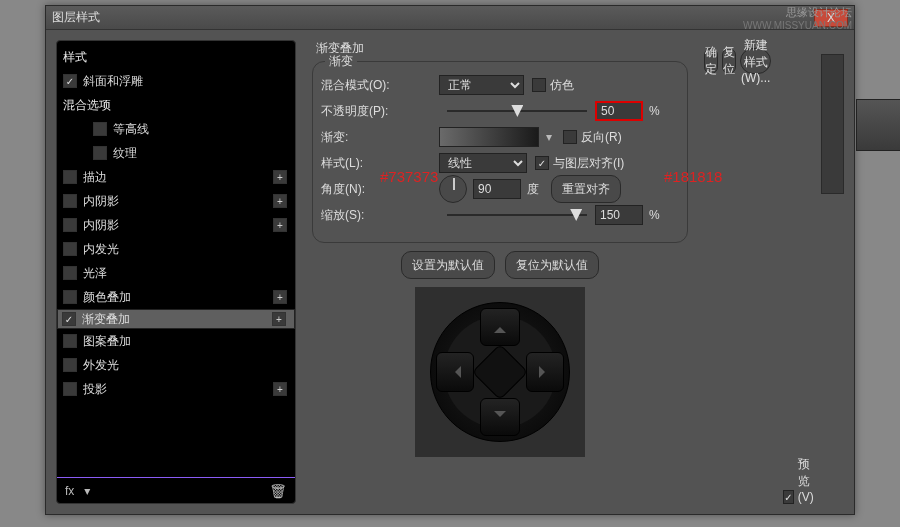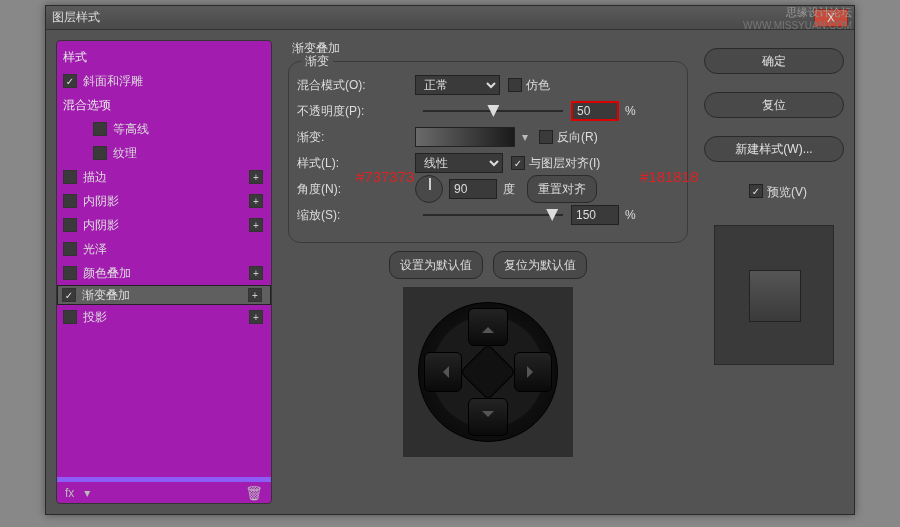--- a/index.html
+++ b/index.html
@@ -4,30 +4,30 @@
 <style>
 * { margin: 0; padding: 0; box-sizing: border-box; font-family: "Microsoft YaHei", sans-serif; }
 body { background: #888; width: 900px; height: 527px; position: relative; }
 .watermark { position: absolute; top: 5px; right: 48px; color: #999; font-size: 11px; z-index: 100; }
 .wm2 { position: absolute; top: 20px; right: 48px; color: #777; font-size: 10px; z-index: 100; }
 .window { position: absolute; left: 45px; top: 5px; width: 810px; height: 510px; background: #535353; border: 1px solid #2a2a2a; box-shadow: 0 0 8px rgba(0,0,0,0.4); }
 .titlebar { height: 24px; background: linear-gradient(#5a5a5a,#4a4a4a); display: flex; align-items: center; justify-content: space-between; padding: 0 6px; border-bottom: 1px solid #333; }
 .titlebar span { color: #ddd; font-size: 12px; }
 .close-btn { width: 34px; height: 18px; background: #c74a3a; border: 1px solid #8a2a1a; color: #fff; font-size: 11px; display: flex; align-items: center; justify-content: center; cursor: pointer; }
 .body { padding: 10px; display: flex; height: calc(100% - 24px); gap: 10px; }
-.left-panel { width: 216px; background: #a21caf; border: 1px solid #333; border-radius: 4px; display: flex; flex-direction: column; }
+.left-panel { width: 240px; background: #000000; border: 1px solid #333; border-radius: 4px; display: flex; flex-direction: column; }
 .left-list { flex: 1; overflow: hidden; padding: 4px 0; }
 .row { display: flex; align-items: center; height: 24px; padding: 0 6px; color: #ddd; font-size: 12px; cursor: pointer; position: relative; }
 .row.head { color: #e8e8e8; cursor: default; }
 .row.sub { padding-left: 36px; }
 .row.sel { background: #5f5f5f; }
 .cb { width: 14px; height: 14px; border: 1px solid #333; background: #3a3a3a; margin-right: 6px; display: inline-flex; align-items: center; justify-content: center; }
 .cb.checked::after { content: "✓"; color: #e0e0e0; font-size: 10px; }
 .plus { position: absolute; right: 8px; width: 14px; height: 14px; border: 1px solid #333; background: #3a3a3a; color: #ccc; font-size: 10px; display: flex; align-items: center; justify-content: center; }
-.left-footer { height: 26px; border-top: 5px solid #8b5cf6; display: flex; align-items: center; padding: 0 8px; color: #bbb; font-size: 12px; gap: 6px; }
+.left-footer { height: 26px; border-top: 1px solid #8b5cf6; display: flex; align-items: center; padding: 0 8px; color: #bbb; font-size: 12px; gap: 6px; }
 .left-footer .spacer { flex: 1; }
 .center { flex: 1; position: relative; }
 .section-label { color: #ddd; font-size: 12px; padding-left: 10px; margin-bottom: 4px; }
 .fieldset { border: 1px solid #3a3a3a; border-radius: 12px; margin: 0 6px 8px 6px; padding: 10px 8px 14px 8px; position: relative; }
 .legend { position: absolute; top: -9px; left: 12px; background: #535353; color: #ddd; font-size: 12px; padding: 0 4px; }
 .frow { display: flex; align-items: center; height: 26px; color: #ddd; font-size: 12px; }
 .flabel { width: 118px; text-align: left; padding-right: 6px; }
 .sel { background: #3a3a3a; border: 1px solid #222; color: #ddd; height: 20px; font-size: 12px; padding: 0 4px; }
 .cbx { width: 14px; height: 14px; border: 1px solid #222; background: #3a3a3a; margin: 0 4px 0 8px; display: inline-flex; align-items: center; justify-content: center; }
 .cbx.checked::after { content: "✓"; color: #e0e0e0; font-size: 10px; }
@@ -49,23 +49,23 @@
 .arm.up { left: 50px; top: 6px; width: 40px; height: 38px; }
 .arm.down { left: 50px; bottom: 6px; width: 40px; height: 38px; }
 .arm.left { left: 6px; top: 50px; width: 38px; height: 40px; }
 .arm.right { right: 6px; top: 50px; width: 38px; height: 40px; }
 .tri { width: 0; height: 0; border: 6px solid transparent; }
 .tri.u { border-bottom-color: #555; }
 .tri.d { border-top-color: #555; }
 .tri.l { border-right-color: #555; }
 .tri.r { border-left-color: #555; }
 .center-dpad { position: absolute; left: 50px; top: 50px; width: 40px; height: 40px; background: #111; border-radius: 6px; transform: rotate(45deg); border: 1px solid #000; }
-.right-panel { width: 140px; display: flex; flex-direction: column; gap: 18px; padding-top: 8px; }
+.right-panel { width: 140px; display: flex; gap: 4px; padding-top: 8px; }
 .btn { height: 26px; border-radius: 13px; border: 1px solid #2a2a2a; background: #494949; color: #e0e0e0; font-size: 12px; cursor: pointer; display: flex; align-items: center; justify-content: center; }
-.preview-check { display: flex; align-items: flex-start; color: #ddd; font-size: 12px; margin-top: 4px; justify-content: center; }
+.preview-check { display: flex; align-items: flex-end; color: #ddd; font-size: 12px; margin-top: 4px; justify-content: center; }
 .swatch { width: 120px; height: 140px; background: #3a3a3a; border: 1px solid #2a2a2a; margin: 6px auto 0 auto; position: relative; }
 .swatch-in { position: absolute; left: 34px; top: 44px; width: 52px; height: 52px; background: linear-gradient(#555,#3a3a3a); border: 1px solid #222; }
 .anno { position: absolute; color: #d22; font-size: 15px; font-weight: 500; margin-left: 40px; }
 .trash { font-size: 14px; }
 .dd-arrow::after { content: "▾"; margin-left: 4px; color: #bbb; }
 </style>
 </head>
 <body>
 
 <div class="watermark">思缘设计论坛</div>
@@ -106,31 +106,43 @@
             <span>内阴影</span>
             <span class="plus">+</span>
           </div>
           <div class="row">
             <span class="cb"></span>
             <span>内阴影</span>
             <span class="plus">+</span>
           </div>
           <div class="row">
             <span class="cb"></span>
+            <span>内发光</span>
+          </div>
+          <div class="row">
+            <span class="cb"></span>
             <span>光泽</span>
           </div>
           <div class="row">
             <span class="cb"></span>
             <span>颜色叠加</span>
             <span class="plus">+</span>
           </div>
           <div class="row sel">
             <span class="cb checked"></span>
             <span>渐变叠加</span>
             <span class="plus">+</span>
+          </div>
+          <div class="row">
+            <span class="cb"></span>
+            <span>图案叠加</span>
+          </div>
+          <div class="row">
+            <span class="cb"></span>
+            <span>外发光</span>
           </div>
           <div class="row">
             <span class="cb"></span>
             <span>投影</span>
             <span class="plus">+</span>
           </div>
         </div>
       <div class="left-footer">
         <span>fx</span>
         <span class="dd-arrow"></span>

